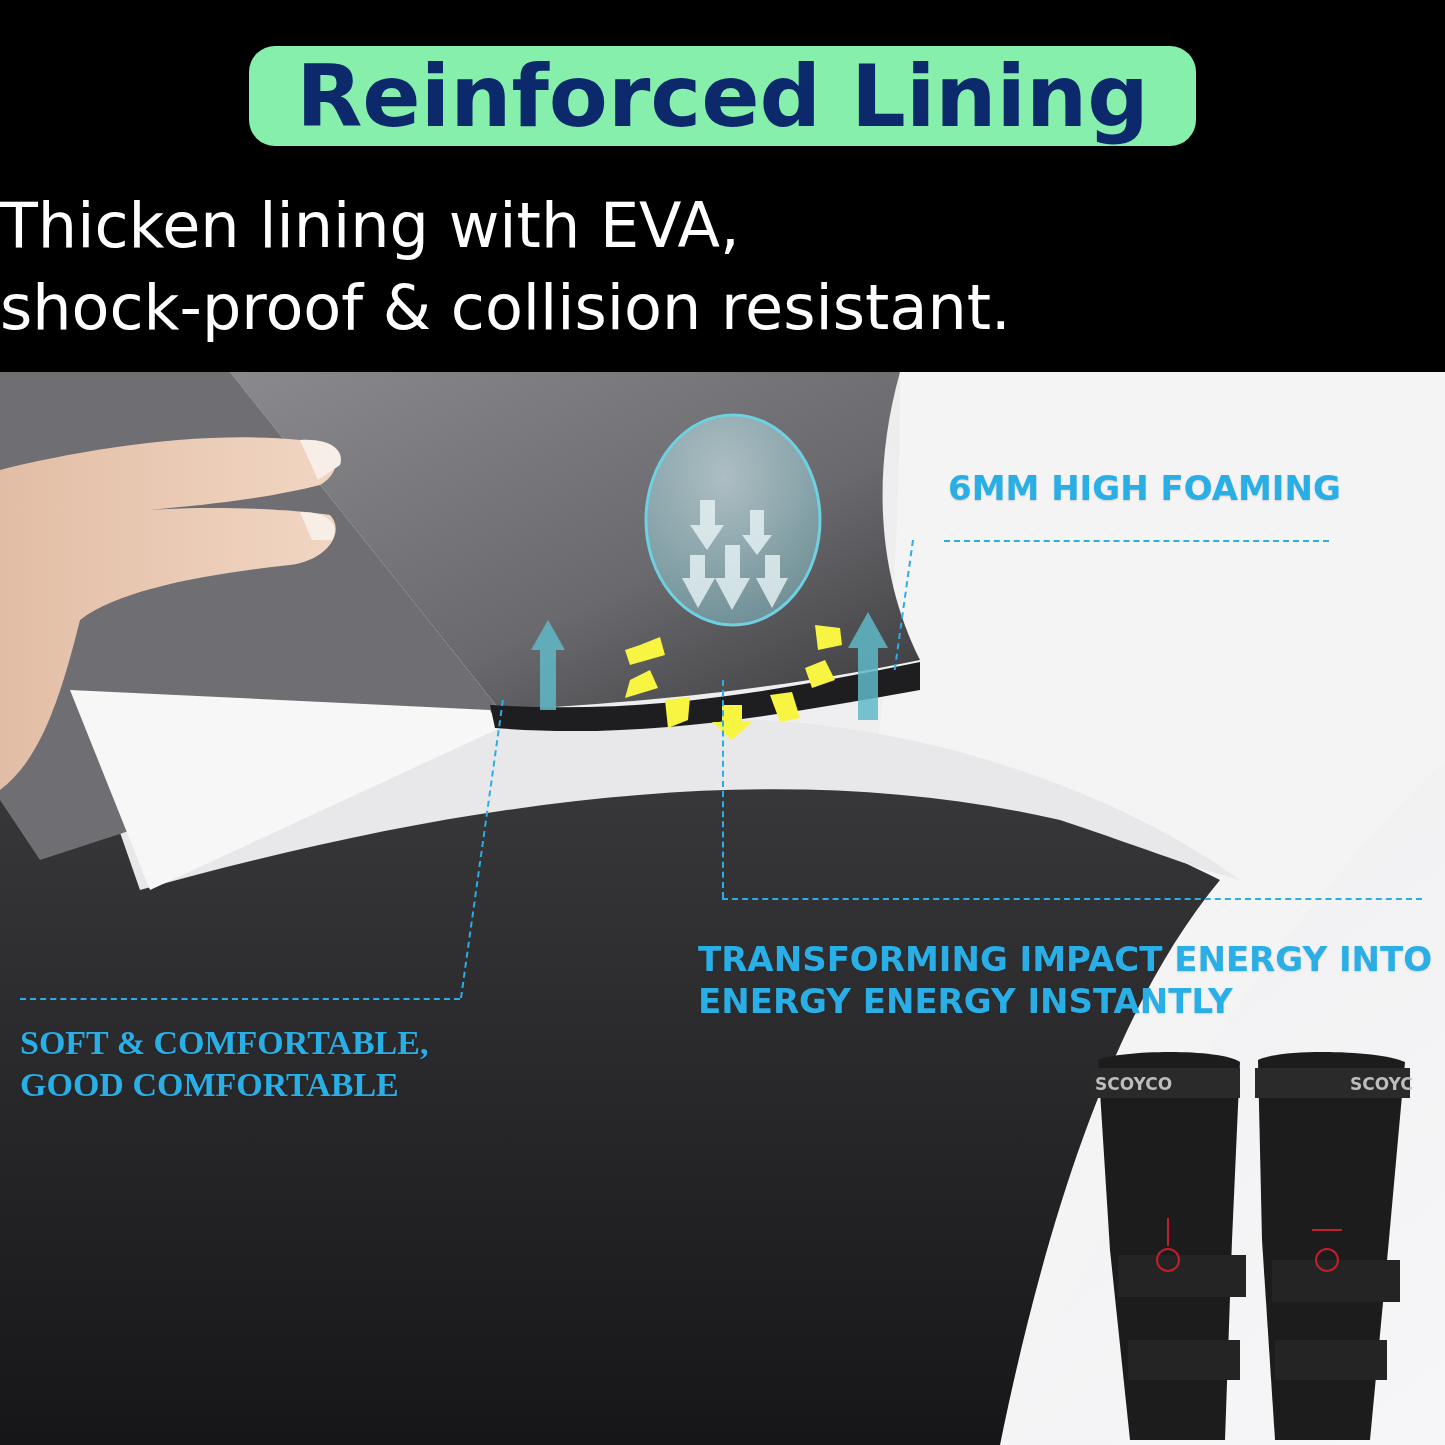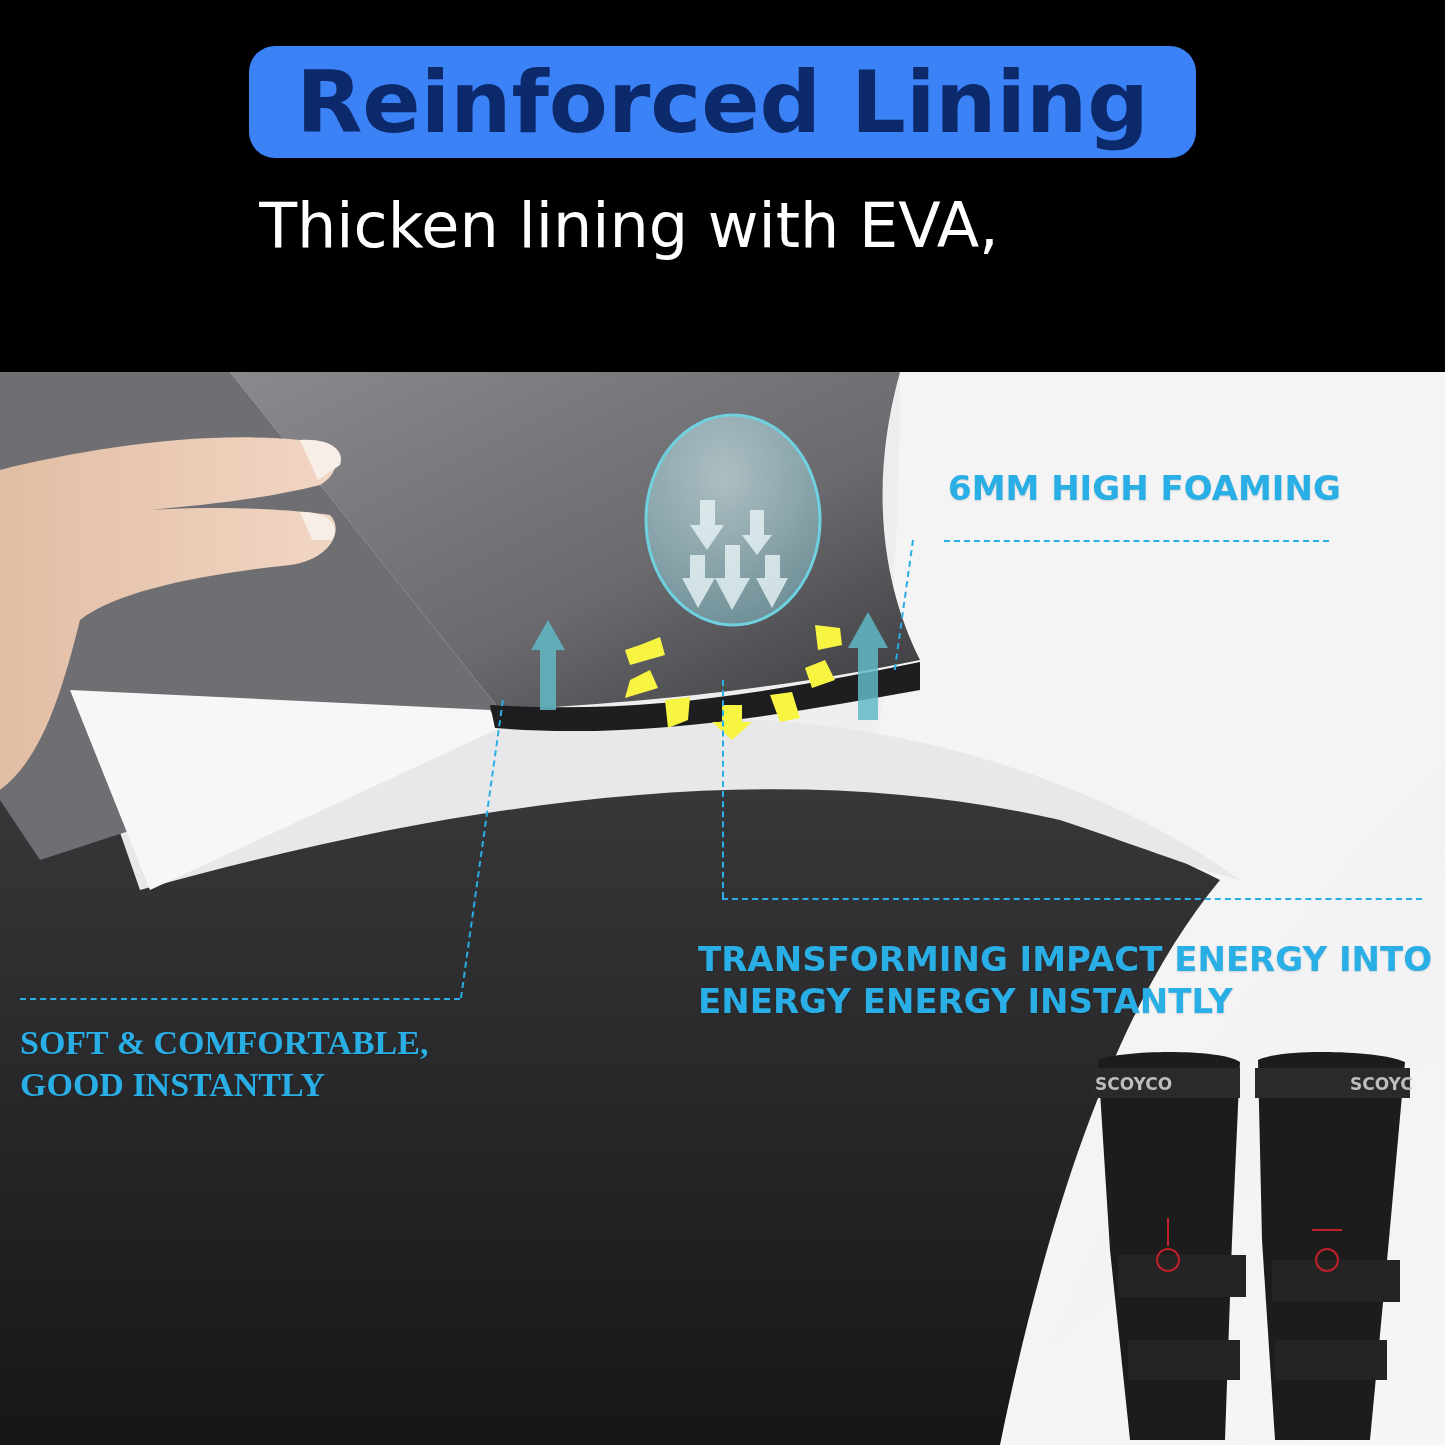--- a/index.html
+++ b/index.html
@@ -1,37 +1,38 @@
 <!DOCTYPE html>
 <html><head>
 <meta charset="utf-8">
 <style>
   html, body { margin: 0; padding: 0; }
   body { width: 1445px; height: 1445px; position: relative; overflow: hidden; background: #f2f2f3; font-family: "Liberation Sans", sans-serif; }
   .header { position: absolute; left: 0; top: 0; width: 1445px; height: 372px; background: #000; }
-  .title-pill { position: absolute; left: 249px; top: 46px; width: 947px; height: 112px; background: #3b82f6; border-radius: 26px; display: flex; align-items: center; justify-content: center; }
+  .title-pill { position: absolute; left: 249px; top: 46px; width: 947px; height: 100px; background: #86efac; border-radius: 26px; display: flex; align-items: center; justify-content: center; }
   .title-pill span { color: #0c2a6b; font-weight: bold; font-size: 86px; letter-spacing: 0px; font-family: "DejaVu Sans", sans-serif; }
-  .subtitle { position: absolute; left: 0; width: 1258px; text-align: center; color: #fff; font-size: 62px; font-family: "DejaVu Sans", sans-serif; line-height: 84px; }
+  .subtitle { position: absolute; left: 0; width: 1258px; text-align: left; color: #fff; font-size: 62px; font-family: "DejaVu Sans", sans-serif; line-height: 84px; }
   .sub1 { top: 184px; }
   .sub2 { top: 266px; }
   .photo { position: absolute; left: 0; top: 372px; width: 1445px; height: 1073px; }
   .label { position: absolute; color: #29aee6; font-weight: bold; font-family: "DejaVu Sans", sans-serif; text-shadow: 0 1px 2px rgba(0,0,0,0.15); white-space: nowrap; }
   .lbl-foam { left: 948px; top: 468px; font-size: 34px; }
   .lbl-energy { left: 698px; top: 938px; font-size: 34px; line-height: 42px; }
   .lbl-soft { left: 20px; top: 1022px; font-size: 34px; line-height: 42px; font-family: Liberation Serif, serif; }
   .dash { position: absolute; border-color: #29aee6; border-style: dashed; border-width: 0; }
 </style>
 </head>
 <body>
 
 <div class="header">
   <div class="title-pill">
     <span>Reinforced Lining</span>
   </div>
   <div class="subtitle sub1">Thicken lining with EVA,</div>
+  <div class="subtitle sub2">shock-proof &amp; collision resistant.</div>
 </div>
 
 <svg class="photo" viewBox="0 372 1445 1073" width="1445" height="1073">
   <defs>
     <linearGradient id="bg" x1="0" y1="0" x2="1" y2="1">
       <stop offset="0" stop-color="#e9e9ea"></stop>
       <stop offset="1" stop-color="#f6f6f8"></stop>
     </linearGradient>
     <linearGradient id="grey" x1="0" y1="0" x2="1" y2="1">
       <stop offset="0" stop-color="#8a8a8e"></stop>
@@ -118,14 +119,14 @@
 <div class="dash" style="left:460px;top:700px;height:298px;border-left-width:2px;transform:skewX(-8deg);transform-origin:bottom left;"></div>
 <div class="dash" style="left:20px;top:998px;width:440px;border-top-width:2px;"></div>
 
 <div class="label lbl-foam">6MM HIGH FOAMING</div>
 <div class="label lbl-energy">
   <div>TRANSFORMING IMPACT ENERGY INTO</div>
   <div>ENERGY ENERGY INSTANTLY</div>
 </div>
 <div class="label lbl-soft">
   <div>SOFT &amp; COMFORTABLE,</div>
-  <div>GOOD INSTANTLY</div>
+  <div>GOOD COMFORTABLE</div>
 </div>
 
 </body></html>

